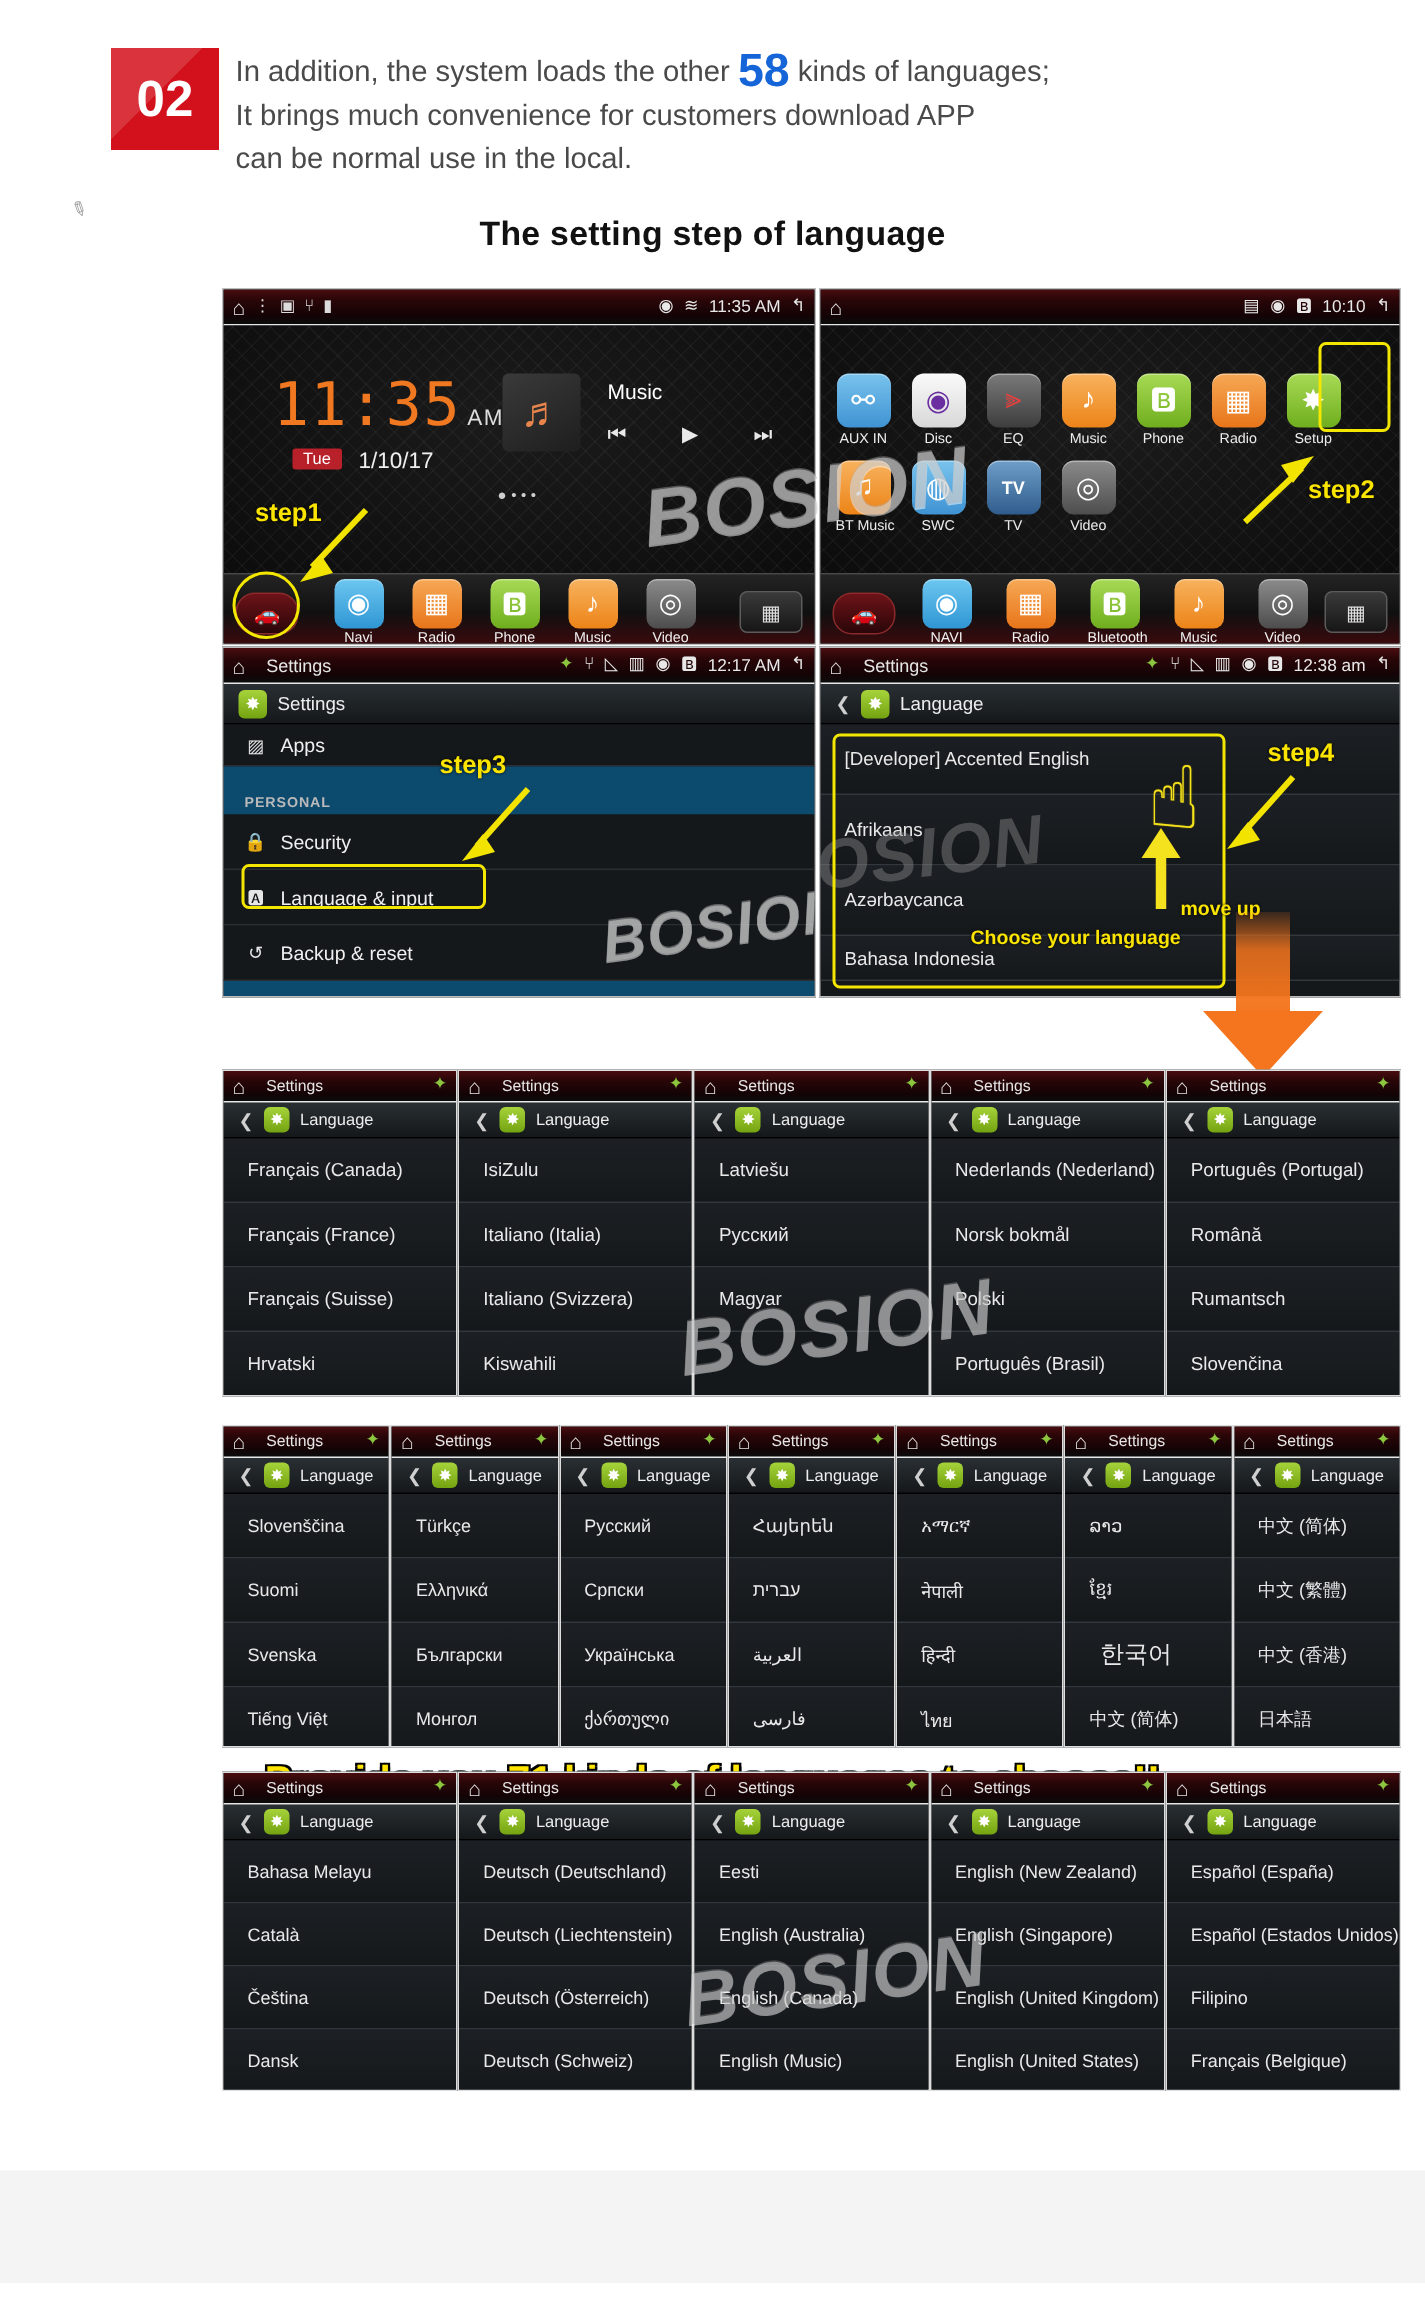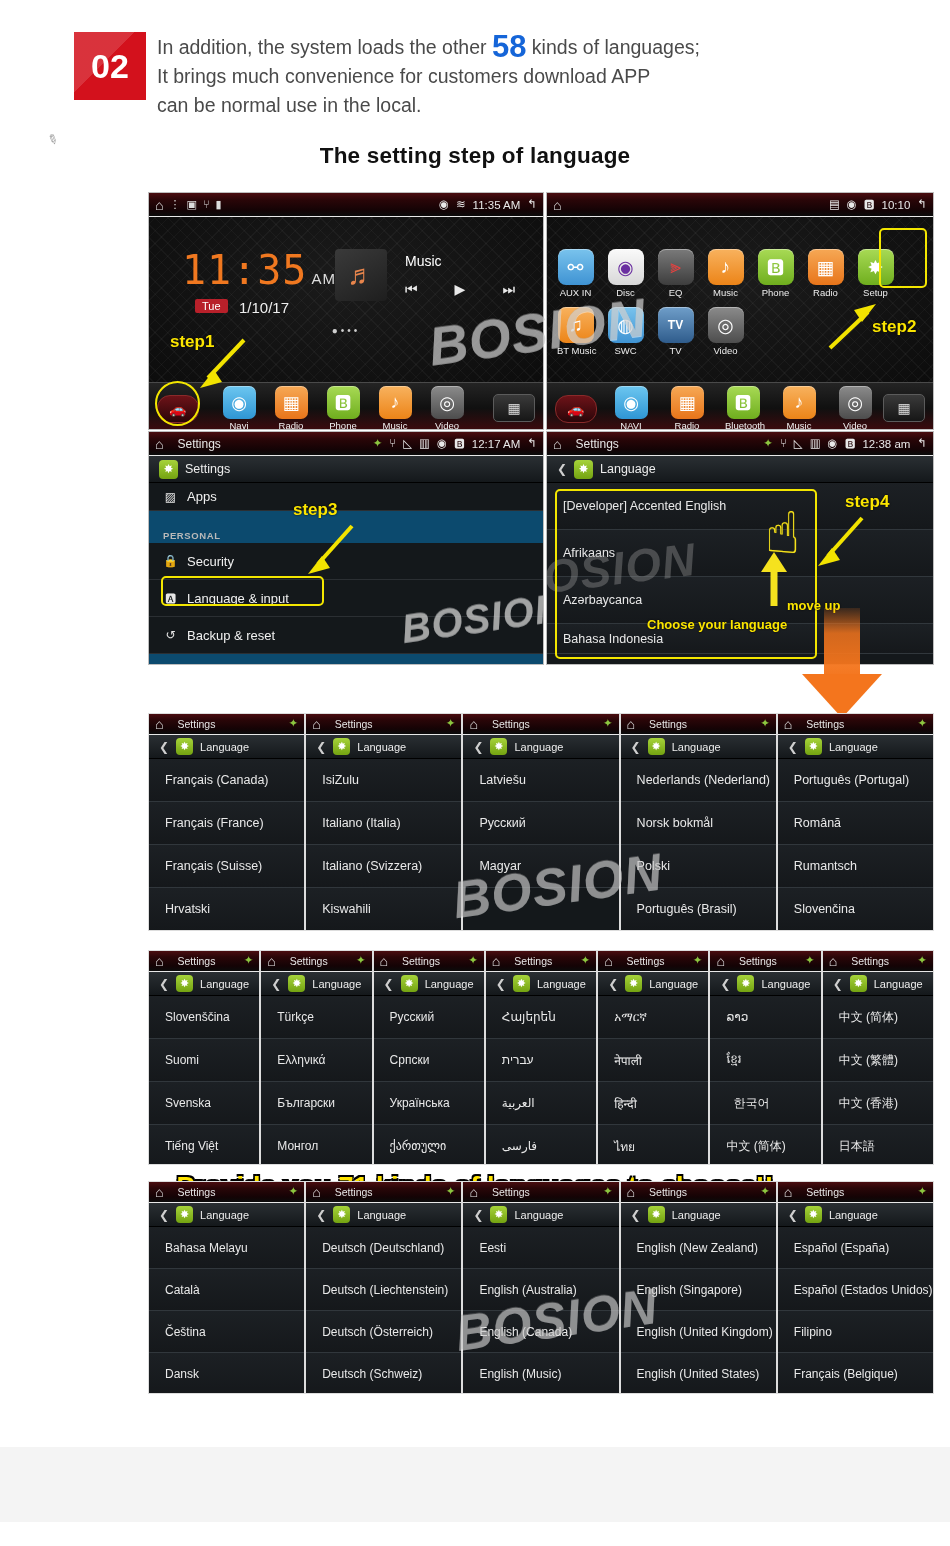--- a/index.html
+++ b/index.html
@@ -680,21 +680,21 @@
         <span class="backchev">❮</span>
         <span class="gearchip" style="width:17px;height:17px;font-size:11px">✸</span>
         <span>Language</span>
       </div>
       <div class="langrow" style="height: 43px; font-size: 12px;">
         <span>ລາວ</span>
       </div>
       <div class="langrow" style="height: 43px; font-size: 12px;">
         <span>ខ្មែរ</span>
       </div>
-      <div class="langrow" style="height: 43px; font-size: 12px; padding-left: 23px;">
+      <div class="langrow" style="height: 43px; font-size: 16px; padding-left: 23px;">
         <span>한국어</span>
       </div>
       <div class="langrow" style="height: 43px; font-size: 12px;">
         <span>中文 (简体)</span>
       </div>
     </div>
     <div class="screen" style="position: relative; flex: 1 1 0%; height: 100%; border: 1px solid rgb(221, 221, 221); background: rgb(20, 24, 27);">
       <div class="statusbar" style="height: 21px;">
         <span class="ico home-ico">⌂</span>
         <span class="sb-title" style="font-size:10.5px">Settings</span>

